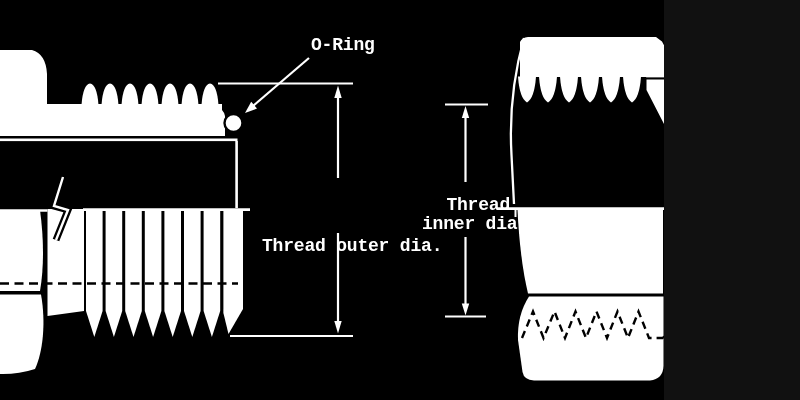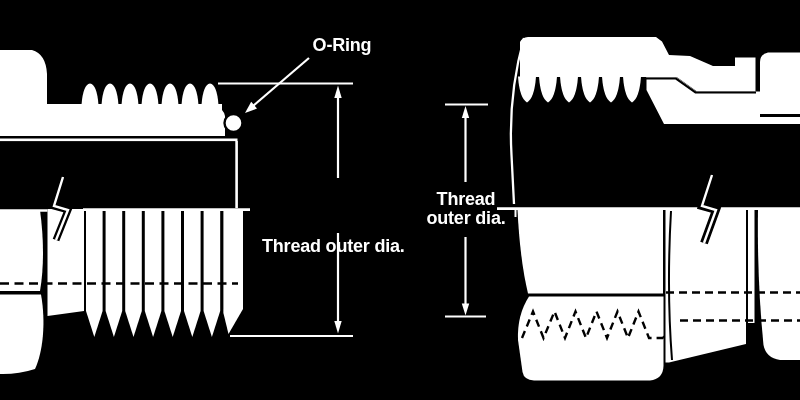--- a/index.html
+++ b/index.html
@@ -1,19 +1,19 @@
 <!DOCTYPE html>
 <html style="--bg: #000000; --ink: #ffffff;"><head>
 <meta charset="utf-8">
 <style>
   html,body{margin:0;padding:0;background:#111;}
   .canvas{
-    position:relative;width:800px;height:400px;
+    position:relative;width:664px;height:400px;
     background:var(--bg,#000);overflow:hidden;
-    font-family:Liberation Sans, sans-serif;
+    font-family:Liberation Mono, monospace;
   }
   .canvas svg{position:absolute;left:0;top:0;}
   .label{
     position:absolute;color:var(--ink,#fff);
     font-weight:700;font-size:18px;line-height:19px;
     letter-spacing:-0.2px;white-space:nowrap;
   }
   .f  {fill:var(--ink,#fff);stroke:none;}
   .sW {stroke:var(--ink,#fff);fill:none;}
   .sB {stroke:var(--bg,#000);fill:none;}
@@ -139,17 +139,17 @@
       <path class="sW" stroke-width="2.2" d="M465.5,237 V304"></path>
       <polygon class="f" points="465.5,106 461.8,118 469.2,118"></polygon>
       <polygon class="f" points="465.5,315.5 461.8,303.5 469.2,303.5"></polygon>
     </g>
   </svg>
 
   <div class="label" style="left:311px;top:36px;width:62px;text-align:center;">O-Ring</div>
 
   <div class="label" style="left:262px;top:193px;margin-top:44px;">Thread outer dia.</div>
 
-  <div class="label" style="left:422px;top:190px;width:88px;text-align:center;">
+  <div class="label" style="left:422px;top:196px;width:88px;text-align:right;">
     <div>Thread</div>
-    <div>outer dia.</div>
+    <div>inner dia.</div>
   </div>
 </div>
 
 </body></html>

